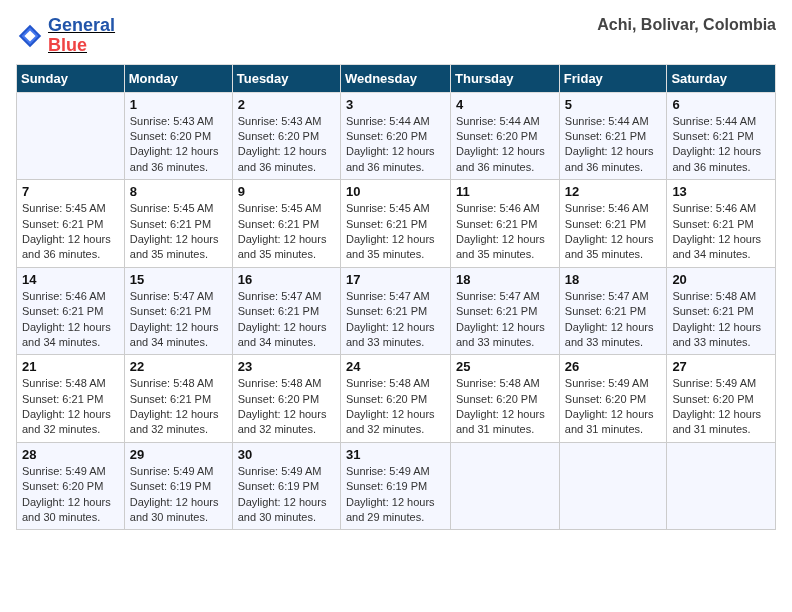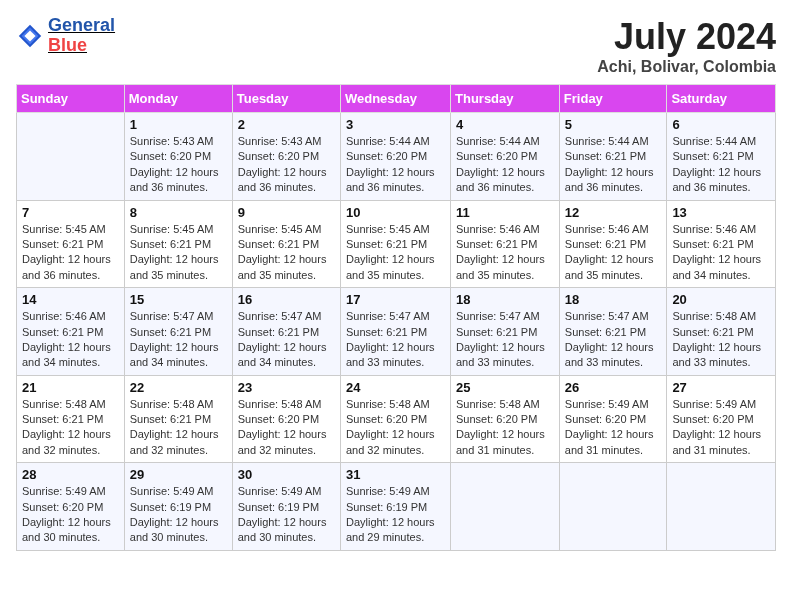--- a/index.html
+++ b/index.html
@@ -47,21 +47,21 @@
       font-size: 16px;
       color: #444;
       font-weight: bold;
     }
     table {
       width: 100%;
       border-collapse: collapse;
       font-size: 11px;
     }
     thead tr th {
-      background-color: #d946ef;
+      background-color: #0c4a6e;
       color: #fff;
       padding: 6px 4px;
       text-align: left;
       font-size: 13px;
       font-weight: bold;
       border: 1px solid #ddd;
     }
     tbody tr td {
       vertical-align: top;
       padding: 4px 5px;
@@ -102,21 +102,20 @@
       <polygon points="20,12 28,20 20,28 12,20" fill="#fff"></polygon>
     </svg>
     <div>
       <div class="logo-text">
         <span>General</span><br>
         <span style="color:#ef4444;">Blue</span>
       </div>
     </div>
   </div>
   <div class="title-block">
-    <div class="month-title">July 2024</div>
     <div class="location-title">Achi, Bolivar, Colombia</div>
   </div>
 </div>
 
 <table>
   <thead>
     <tr id="weekday-header">
     <th>Sunday</th>
         <th>Monday</th>
         <th>Tuesday</th>

